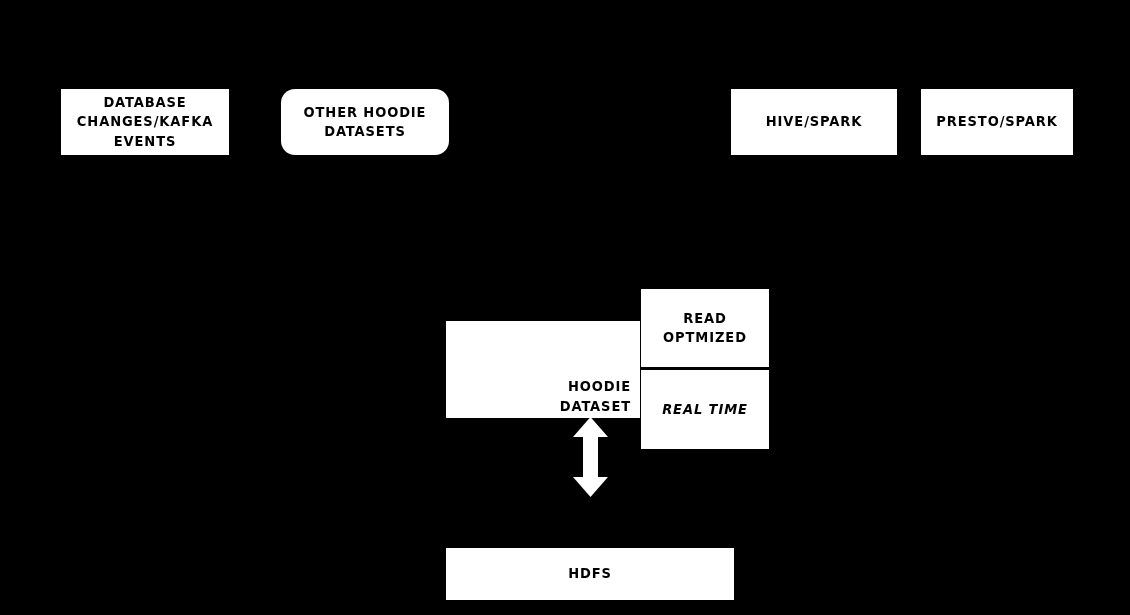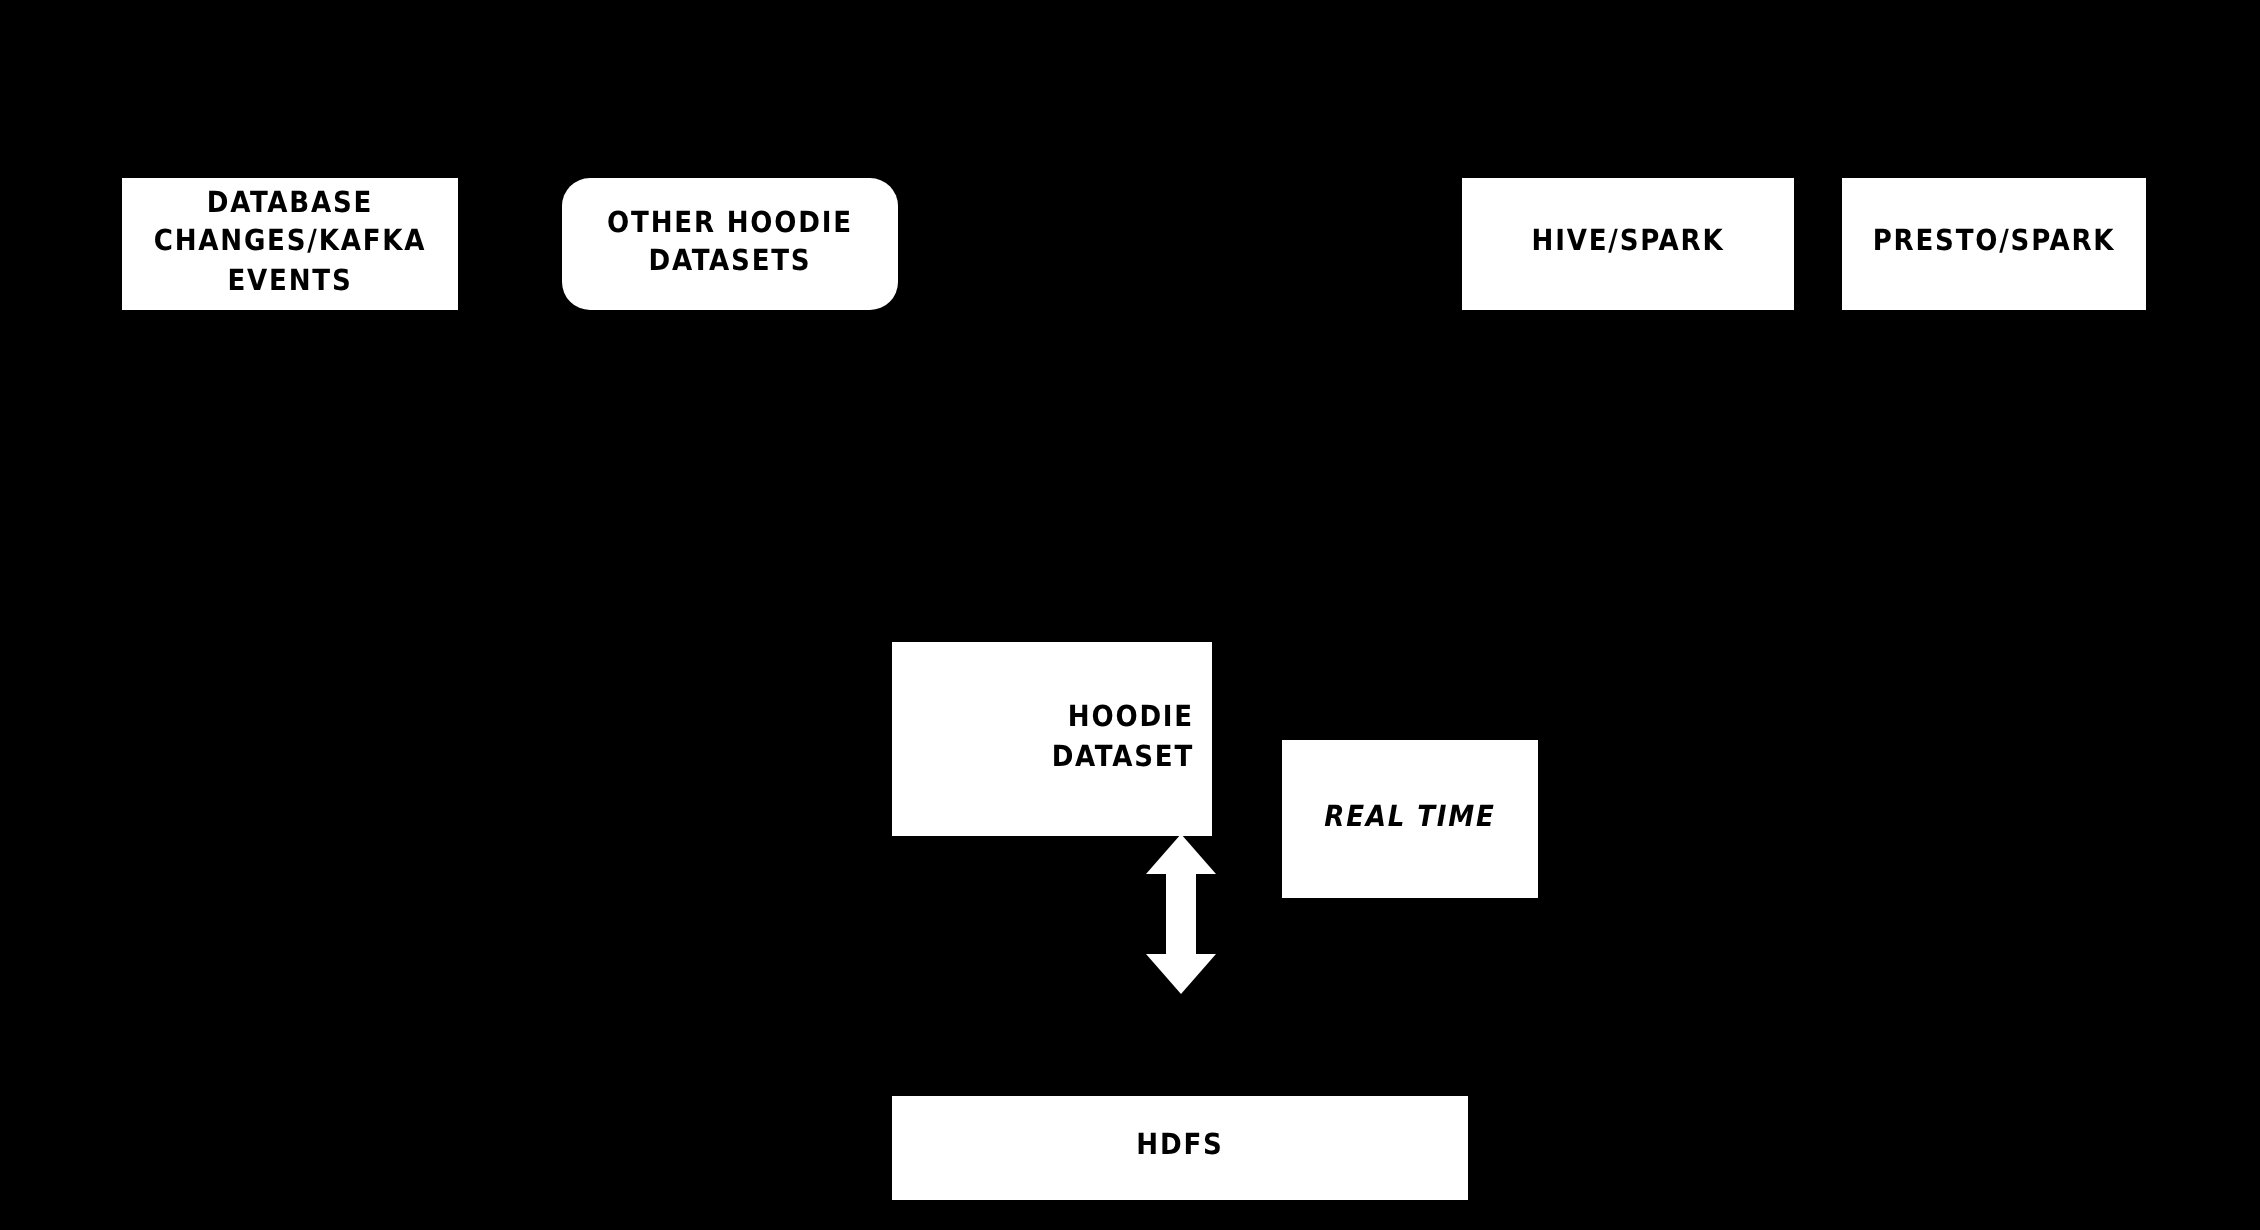--- a/index.html
+++ b/index.html
@@ -40,23 +40,23 @@
   }
 
   
   #box-db-changes   { left: 61px;  top: 89px;  width: 168px; height: 66px; }
   #box-other-hoodie { left: 281px; top: 89px;  width: 168px; height: 66px; border-radius: 14px; }
   #box-hive-spark   { left: 731px; top: 89px;  width: 166px; height: 66px; }
   #box-presto-spark { left: 921px; top: 89px;  width: 152px; height: 66px; }
 
   
   #box-hoodie-dataset {
-    left: 446px; top: 321px; width: 160px; height: 97px;
+    left: 446px; top: 321px; width: 194px; height: 97px;
     justify-content: flex-end;
-    align-items: center;
+    align-items: flex-end;
     padding-right: 9px;
     text-align: right;
   }
 
   
   #box-read-optimized {
     left: 641px; top: 289px; width: 128px; height: 81px;
     border-bottom: 3px solid #000000;
   }
   #box-real-time {
@@ -99,20 +99,24 @@
 
   <div class="node" id="box-presto-spark">
     <span class="label">Presto/Spark</span>
   </div>
 
   <div class="node" id="box-hoodie-dataset">
     <span class="label">Hoodie
 Dataset</span>
   </div>
 
+  <div class="node" id="box-read-optimized">
+    <span class="label">Read
+Optmized</span>
+  </div>
 
   <div class="node" id="box-real-time">
     <span class="label">Real Time</span>
   </div>
 
   <div class="node" id="box-hdfs">
     <span class="label">HDFS</span>
   </div>
 
   <svg id="arrow-hoodie-hdfs" viewBox="0 0 37 80">

